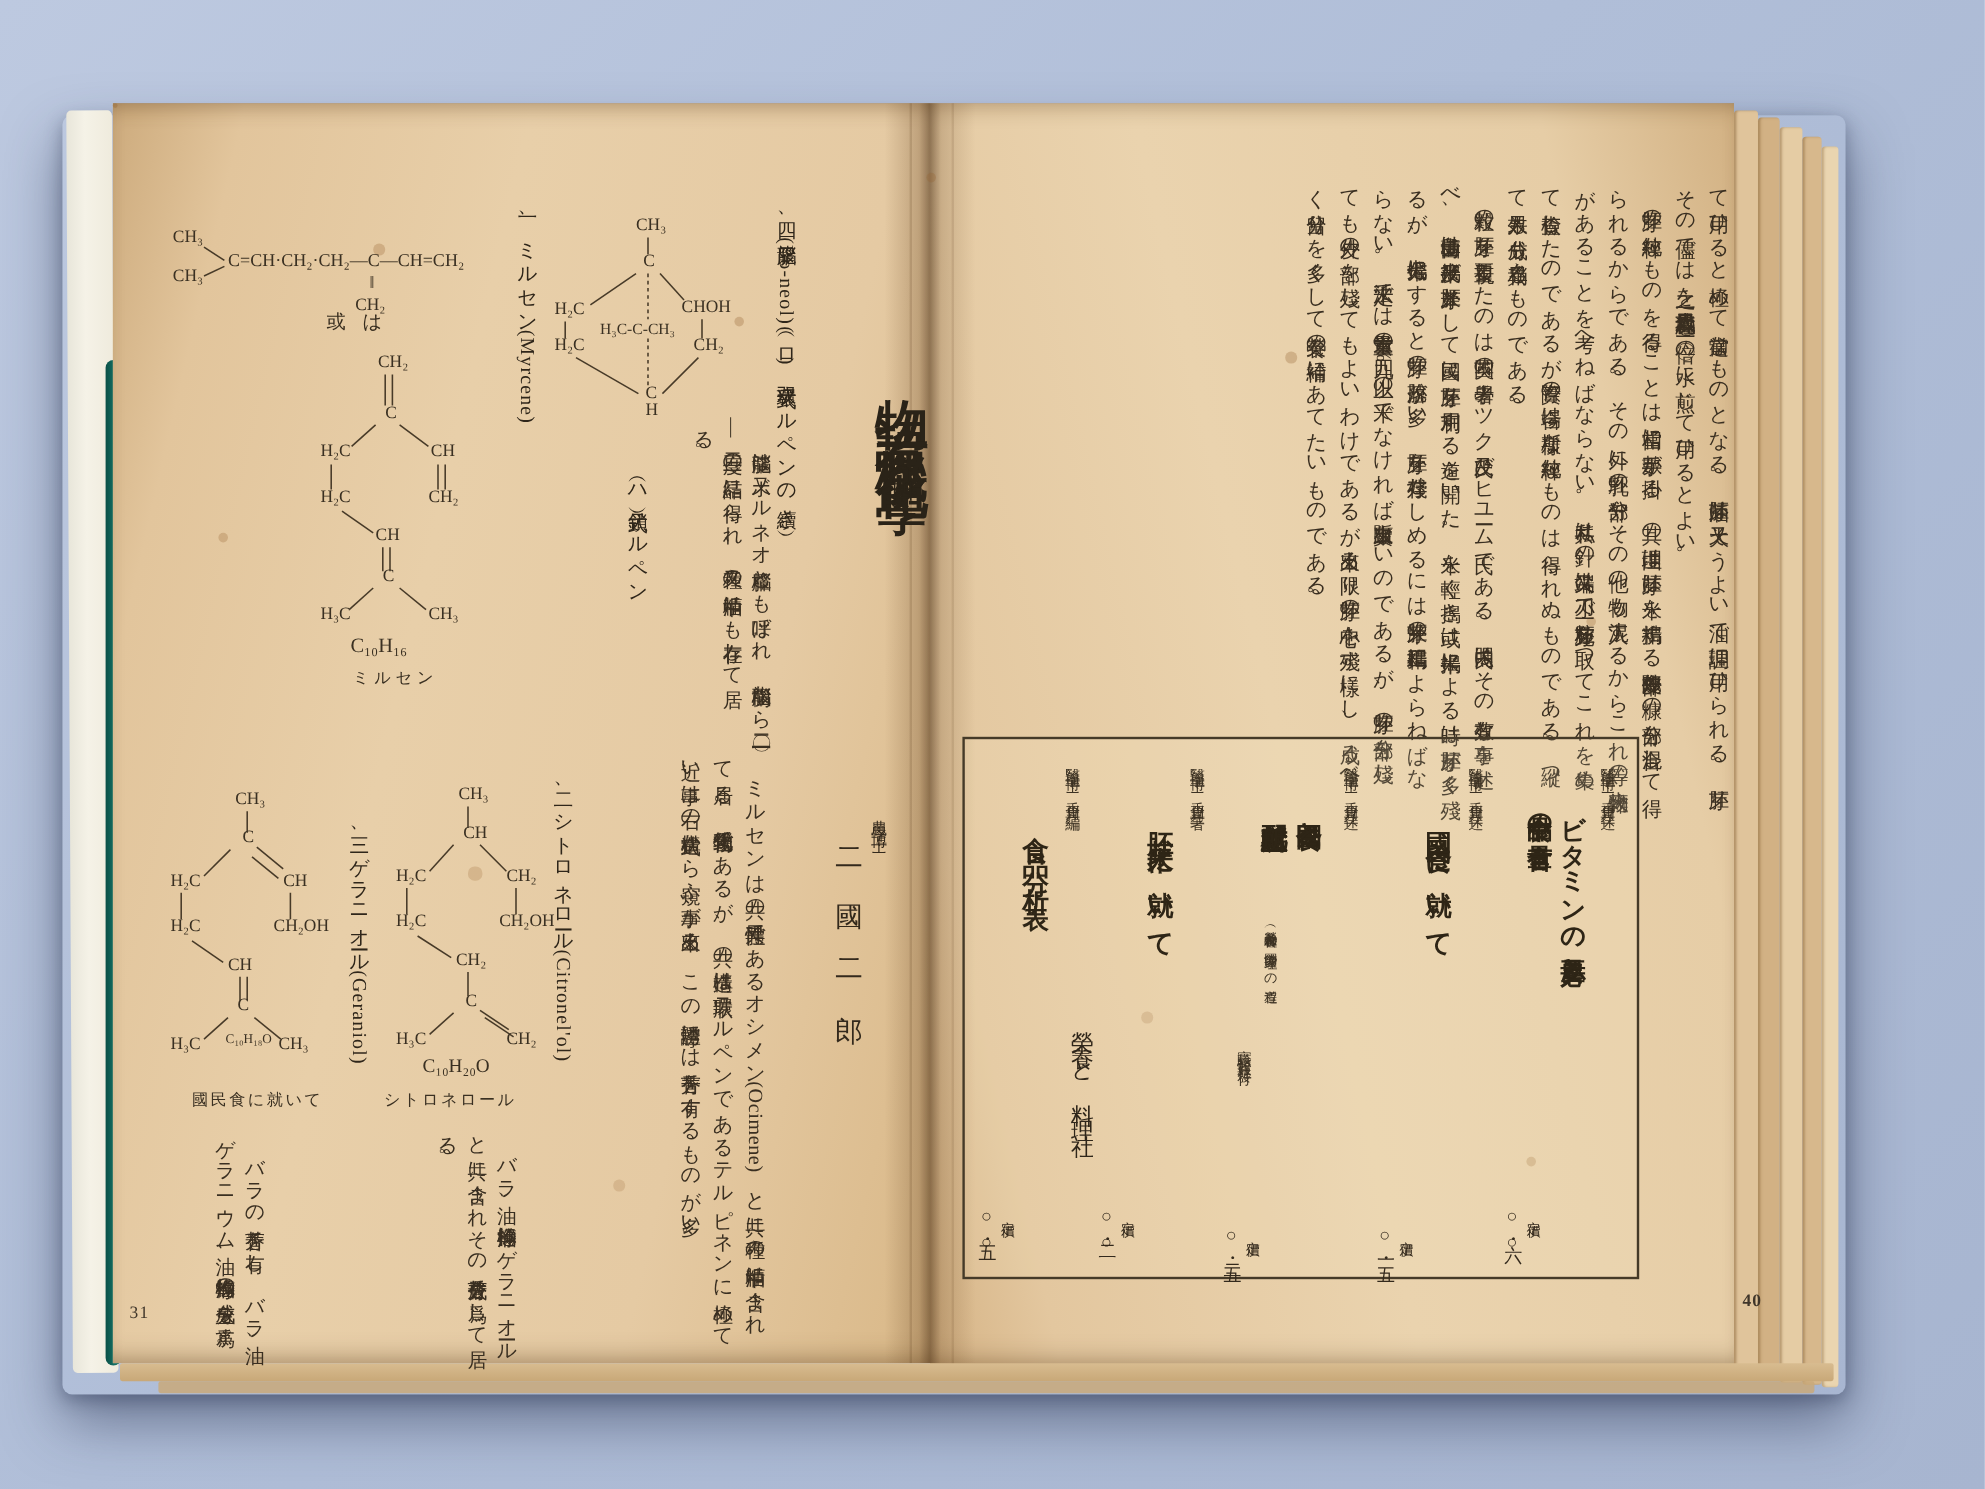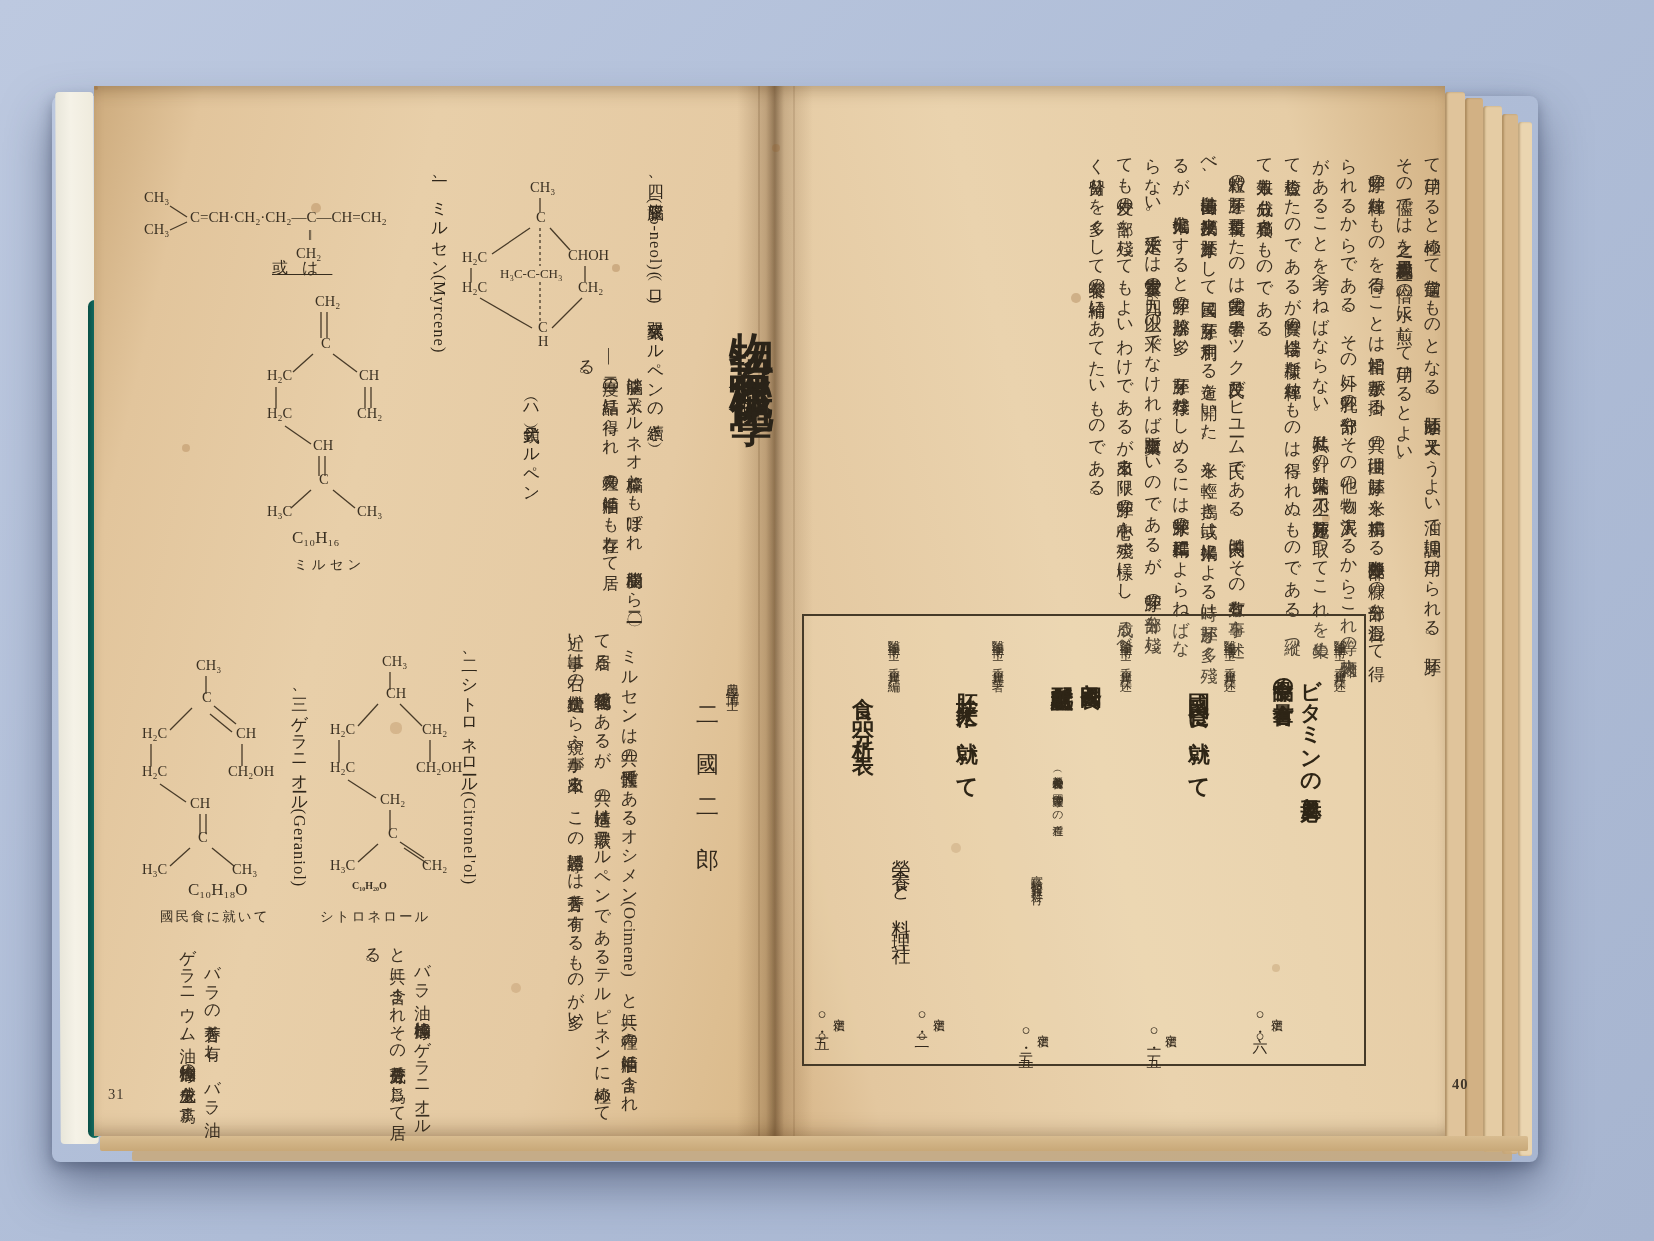--- a/index.html
+++ b/index.html
@@ -22,21 +22,21 @@
   .gutter{left:737px;top:86px;width:76px;height:1050px;
     background:linear-gradient(90deg,rgba(96,62,28,0) 0%,rgba(96,62,28,.28) 38%,rgba(70,42,16,.5) 50%,rgba(96,62,28,.22) 62%,rgba(96,62,28,0) 100%);}
   .stack{border-radius:3px;}
   .st1{left:1445px;top:92px;width:20px;height:1056px;background:#e0c49b;box-shadow:inset 2px 0 2px rgba(120,85,40,.45);}
   .st2{left:1465px;top:98px;width:18px;height:1052px;background:#d2b184;box-shadow:inset 2px 0 2px rgba(120,85,40,.4);}
   .st3{left:1483px;top:106px;width:19px;height:1046px;background:#e5cca4;box-shadow:inset 2px 0 2px rgba(120,85,40,.4);}
   .st4{left:1502px;top:114px;width:16px;height:1040px;background:#d7b88c;box-shadow:inset 2px 0 2px rgba(120,85,40,.4);}
   .st5{left:1518px;top:122px;width:14px;height:1034px;background:#ead5b0;box-shadow:inset 2px 0 2px rgba(120,85,40,.35);}
   .bot1{left:100px;top:1136px;width:1428px;height:15px;background:linear-gradient(180deg,#d8bc90,#c8a878);border-radius:2px;}
   .bot2{left:132px;top:1151px;width:1380px;height:10px;background:#c9a97a;opacity:.85;border-radius:2px;}
-  .txt{color:#362c1e;text-decoration:underline;}
+  .txt{color:#362c1e;}
   .vtext{writing-mode:vertical-rl;color:#3a2f21;letter-spacing:.5px;}
   .vtext p{margin:0;padding:0;}
   .ind{text-indent:1em;}
   .vhead{writing-mode:vertical-rl;color:#2f261a;letter-spacing:1px;}
   .main-title{writing-mode:vertical-rl;font-size:44px;font-weight:bold;letter-spacing:14px;color:#2a2318;}
   .title-sub{font-size:19px;letter-spacing:2px;font-weight:normal;}
   .author{writing-mode:vertical-rl;color:#33291c;}
   .author .degree{display:block;font-size:13.5px;letter-spacing:5px;}
   .author .name{display:block;font-size:23px;letter-spacing:46px;margin-top:-74px;padding-top:92px;}
   .chem-label{color:#3a3022;}
@@ -179,21 +179,21 @@
         <text x="68" y="46" font-size="14.5" fill="#3a3022" font-family="&quot;Liberation Serif&quot;,&quot;DejaVu Serif&quot;,serif">CH</text>
         <text x="12" y="82" font-size="14.5" fill="#3a3022" font-family="&quot;Liberation Serif&quot;,&quot;DejaVu Serif&quot;,serif">H₂C</text>
         <text x="104" y="82" font-size="14.5" fill="#3a3022" font-family="&quot;Liberation Serif&quot;,&quot;DejaVu Serif&quot;,serif">CH₂</text>
         <text x="12" y="120" font-size="14.5" fill="#3a3022" font-family="&quot;Liberation Serif&quot;,&quot;DejaVu Serif&quot;,serif">H₂C</text>
         <text x="98" y="120" font-size="14.5" fill="#3a3022" font-family="&quot;Liberation Serif&quot;,&quot;DejaVu Serif&quot;,serif">CH₂OH</text>
         <text x="62" y="152" font-size="14.5" fill="#3a3022" font-family="&quot;Liberation Serif&quot;,&quot;DejaVu Serif&quot;,serif">CH₂</text>
         <text x="70" y="186" font-size="14.5" fill="#3a3022" font-family="&quot;Liberation Serif&quot;,&quot;DejaVu Serif&quot;,serif">C</text>
         <text x="12" y="218" font-size="14.5" fill="#3a3022" font-family="&quot;Liberation Serif&quot;,&quot;DejaVu Serif&quot;,serif">H₃C</text>
         <text x="104" y="218" font-size="14.5" fill="#3a3022" font-family="&quot;Liberation Serif&quot;,&quot;DejaVu Serif&quot;,serif">CH₂</text>
       </svg></div>
-  <div class="abs chem-label" style="left:352px;top:880px;font-size:10px;font-weight:bold;">C₁₀H₂₀O</div>
+  <div class="abs chem-label" style="left:352px;top:880px;font-size:16px;">C₁₀H₂₀O</div>
   <div class="abs chem-label" style="left:320px;top:908px;font-size:13.5px;letter-spacing:2px;font-family:Liberation Serif, serif;">シトロネロール</div>
 
   <div class="abs vtext ind" style="left:300px;top:936px;width:134px;height:192px;font-size:16.5px;line-height:1.5;">バラ油、枸櫞油等にゲラニオールと共に含まれその芳香成分を爲して居る。</div>
 
   <div class="abs vhead" style="left:288px;top:685px;font-size:16.5px;">三、ゲラニオール (Geraniol)</div>
 
   <div class="abs" style="left:130px;top:656px;"><svg width="155" height="224" viewBox="0 0 155 224">
         <line x1="76" y1="20" x2="76" y2="38" stroke="#473a28" stroke-width="1.3"></line>
         <line x1="62" y1="52" x2="40" y2="74" stroke="#473a28" stroke-width="1.3"></line>
         <line x1="84" y1="50" x2="106" y2="68" stroke="#473a28" stroke-width="1.3"></line>
@@ -209,21 +209,21 @@
         <text x="72" y="46" font-size="14.5" fill="#3a3022" font-family="&quot;Liberation Serif&quot;,&quot;DejaVu Serif&quot;,serif">C</text>
         <text x="12" y="82" font-size="14.5" fill="#3a3022" font-family="&quot;Liberation Serif&quot;,&quot;DejaVu Serif&quot;,serif">H₂C</text>
         <text x="106" y="82" font-size="14.5" fill="#3a3022" font-family="&quot;Liberation Serif&quot;,&quot;DejaVu Serif&quot;,serif">CH</text>
         <text x="12" y="120" font-size="14.5" fill="#3a3022" font-family="&quot;Liberation Serif&quot;,&quot;DejaVu Serif&quot;,serif">H₂C</text>
         <text x="98" y="120" font-size="14.5" fill="#3a3022" font-family="&quot;Liberation Serif&quot;,&quot;DejaVu Serif&quot;,serif">CH₂OH</text>
         <text x="60" y="152" font-size="14.5" fill="#3a3022" font-family="&quot;Liberation Serif&quot;,&quot;DejaVu Serif&quot;,serif">CH</text>
         <text x="68" y="186" font-size="14.5" fill="#3a3022" font-family="&quot;Liberation Serif&quot;,&quot;DejaVu Serif&quot;,serif">C</text>
         <text x="12" y="218" font-size="14.5" fill="#3a3022" font-family="&quot;Liberation Serif&quot;,&quot;DejaVu Serif&quot;,serif">H₃C</text>
         <text x="102" y="218" font-size="14.5" fill="#3a3022" font-family="&quot;Liberation Serif&quot;,&quot;DejaVu Serif&quot;,serif">CH₃</text>
       </svg></div>
-  <div class="abs chem-label" style="left:188px;top:880px;font-size:17px;">C₁₀H₁₈O</div>
+  <div class="abs chem-label" style="left:188px;top:860px;font-size:11px;">C₁₀H₁₈O</div>
   <div class="abs chem-label" style="left:160px;top:908px;font-size:13.5px;letter-spacing:2px;">國民食に就いて</div>
 
   <div class="abs vtext ind" style="left:92px;top:938px;width:132px;height:196px;font-size:16.5px;line-height:1.5;">バラの芳香を有し、バラ油、ゲラニウム油、枸櫞油等の主成分を爲す。</div>
 
   <div class="abs pagenum" style="left:108px;top:1086px;">31</div>
 
   <div class="abs vtext" style="left:880px;top:146px;width:566px;height:510px;font-size:17px;line-height:1.645;">
     <p>て用ひると極めて適當なものとなる。胚芽油は又大そうよい油で調理に用ひられる。胚芽その儘では之を成人一日量約二〇瓦程を一〇倍の水に煎じて用ひるとよい。</p>
     <p class="ind">胚芽の純粹なものを得ることは相當に手數が掛る。其の理由は胚芽は米を搗精する際外皮部即ち糠の部分を混合して得られるからである。その外に胚乳の部分やその他の物も混入するからこれ等の夾雜物があることを考へねばならない。私共は針の尖端又は小刀で一粒宛胚芽を取つてこれを集めて檢査したのであるが實際の場合は斯樣な純粹なものは得られぬものである。縱つて效果も成分も稍々異るものである。</p>
     <p class="ind">穀粒の胚芽を重要視したのは英國の學者チツク氏及びヒユーム氏である。照内氏はその有效な事を述べ、島薗博士は半搗米及び胚芽米として國民に胚芽を利用する道を開いた。米を輕く搗き或は半搗米による時は胚芽が多く殘るが、七分搗米にすると胚芽の脫落が多い。胚芽を殘存せしめるには胚芽米の搗精工程によらねばならない。法定米では玄米重量の九四%以上の米でなければ販賣出來ないのであるが、胚芽の部分を殘しても外皮の部を殘してもよいわけであるが出來る限り胚芽の中心を殘す樣にし、成るべく分留りを多くして榮養の補給にあてたいものである。</p>

